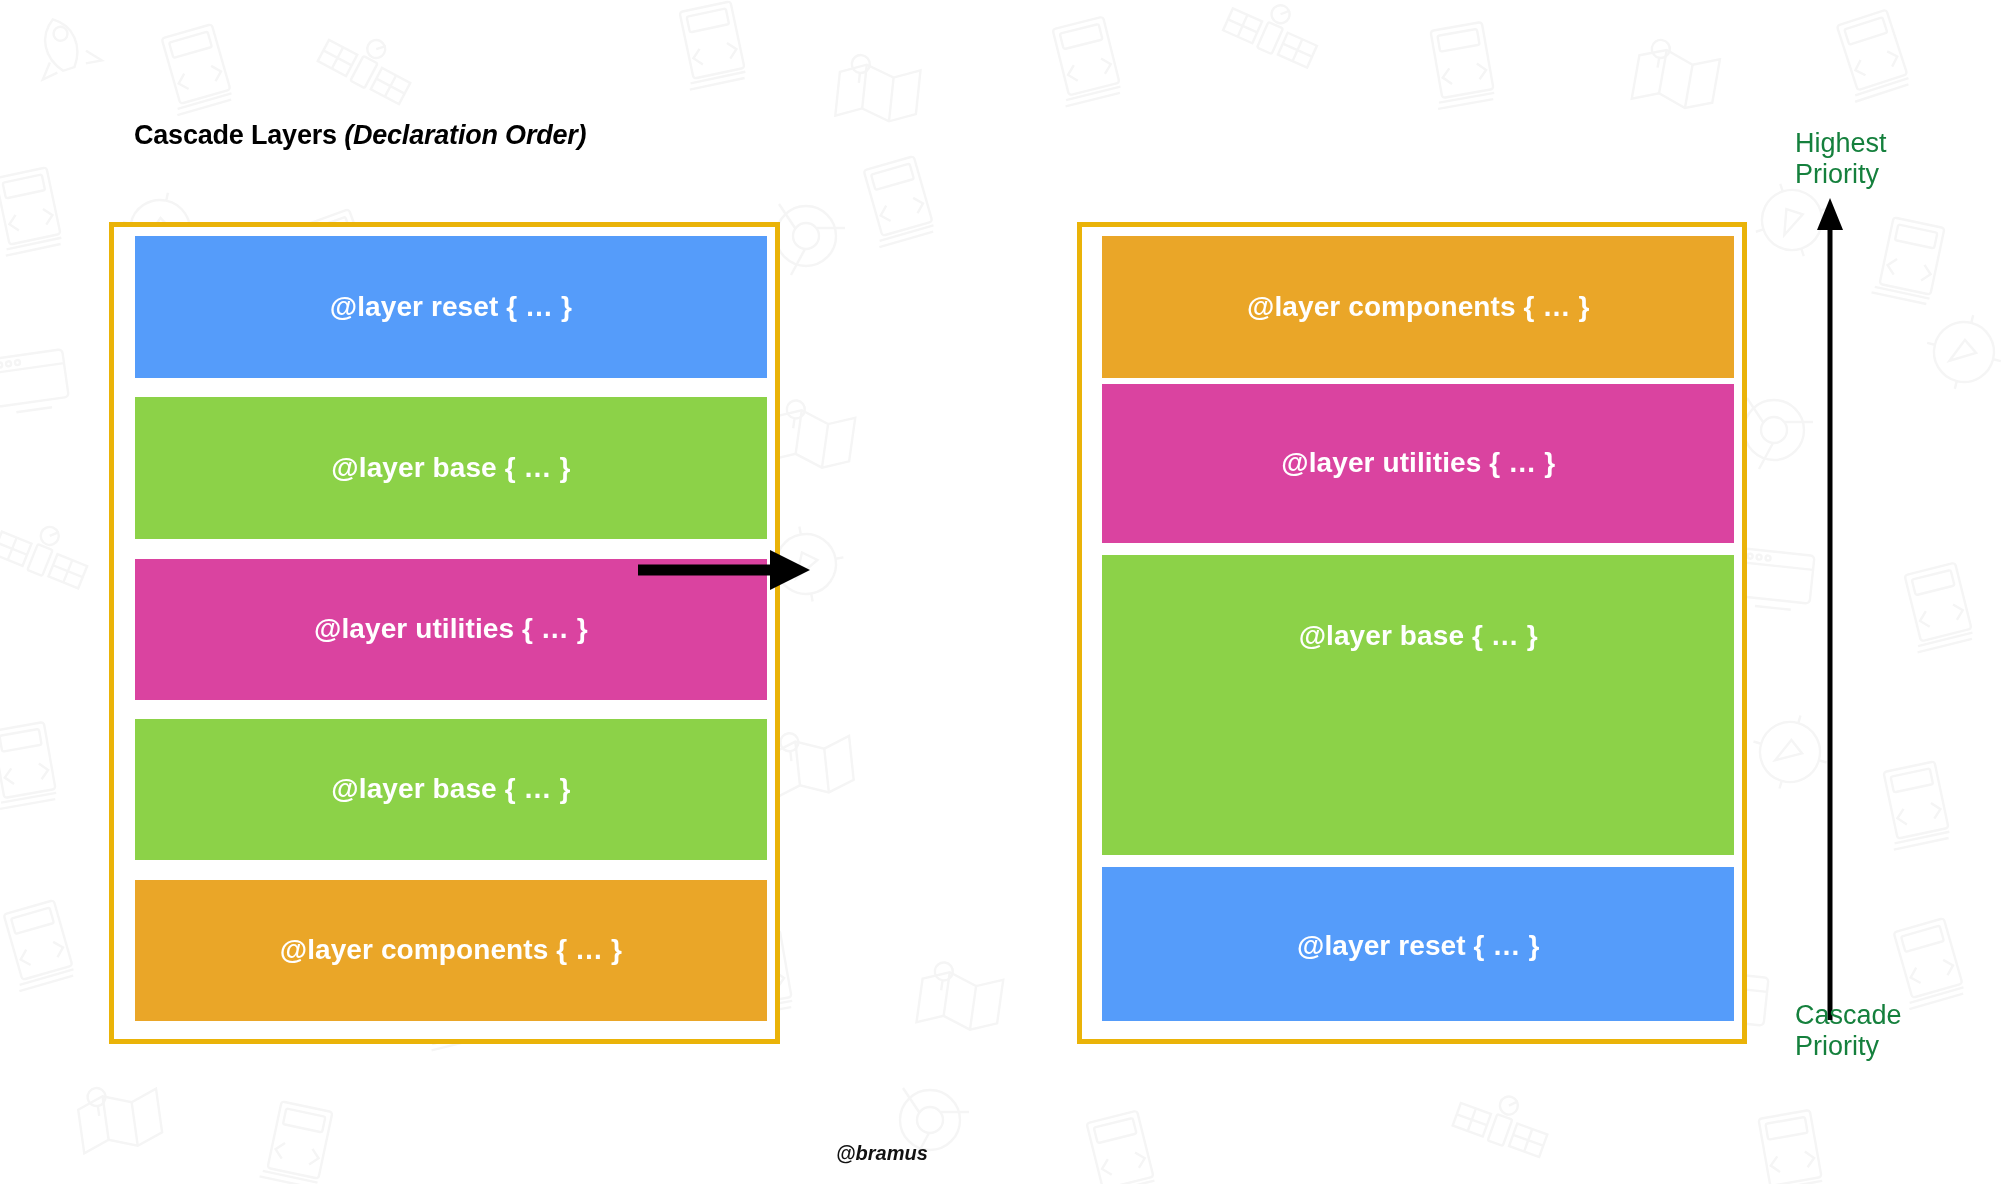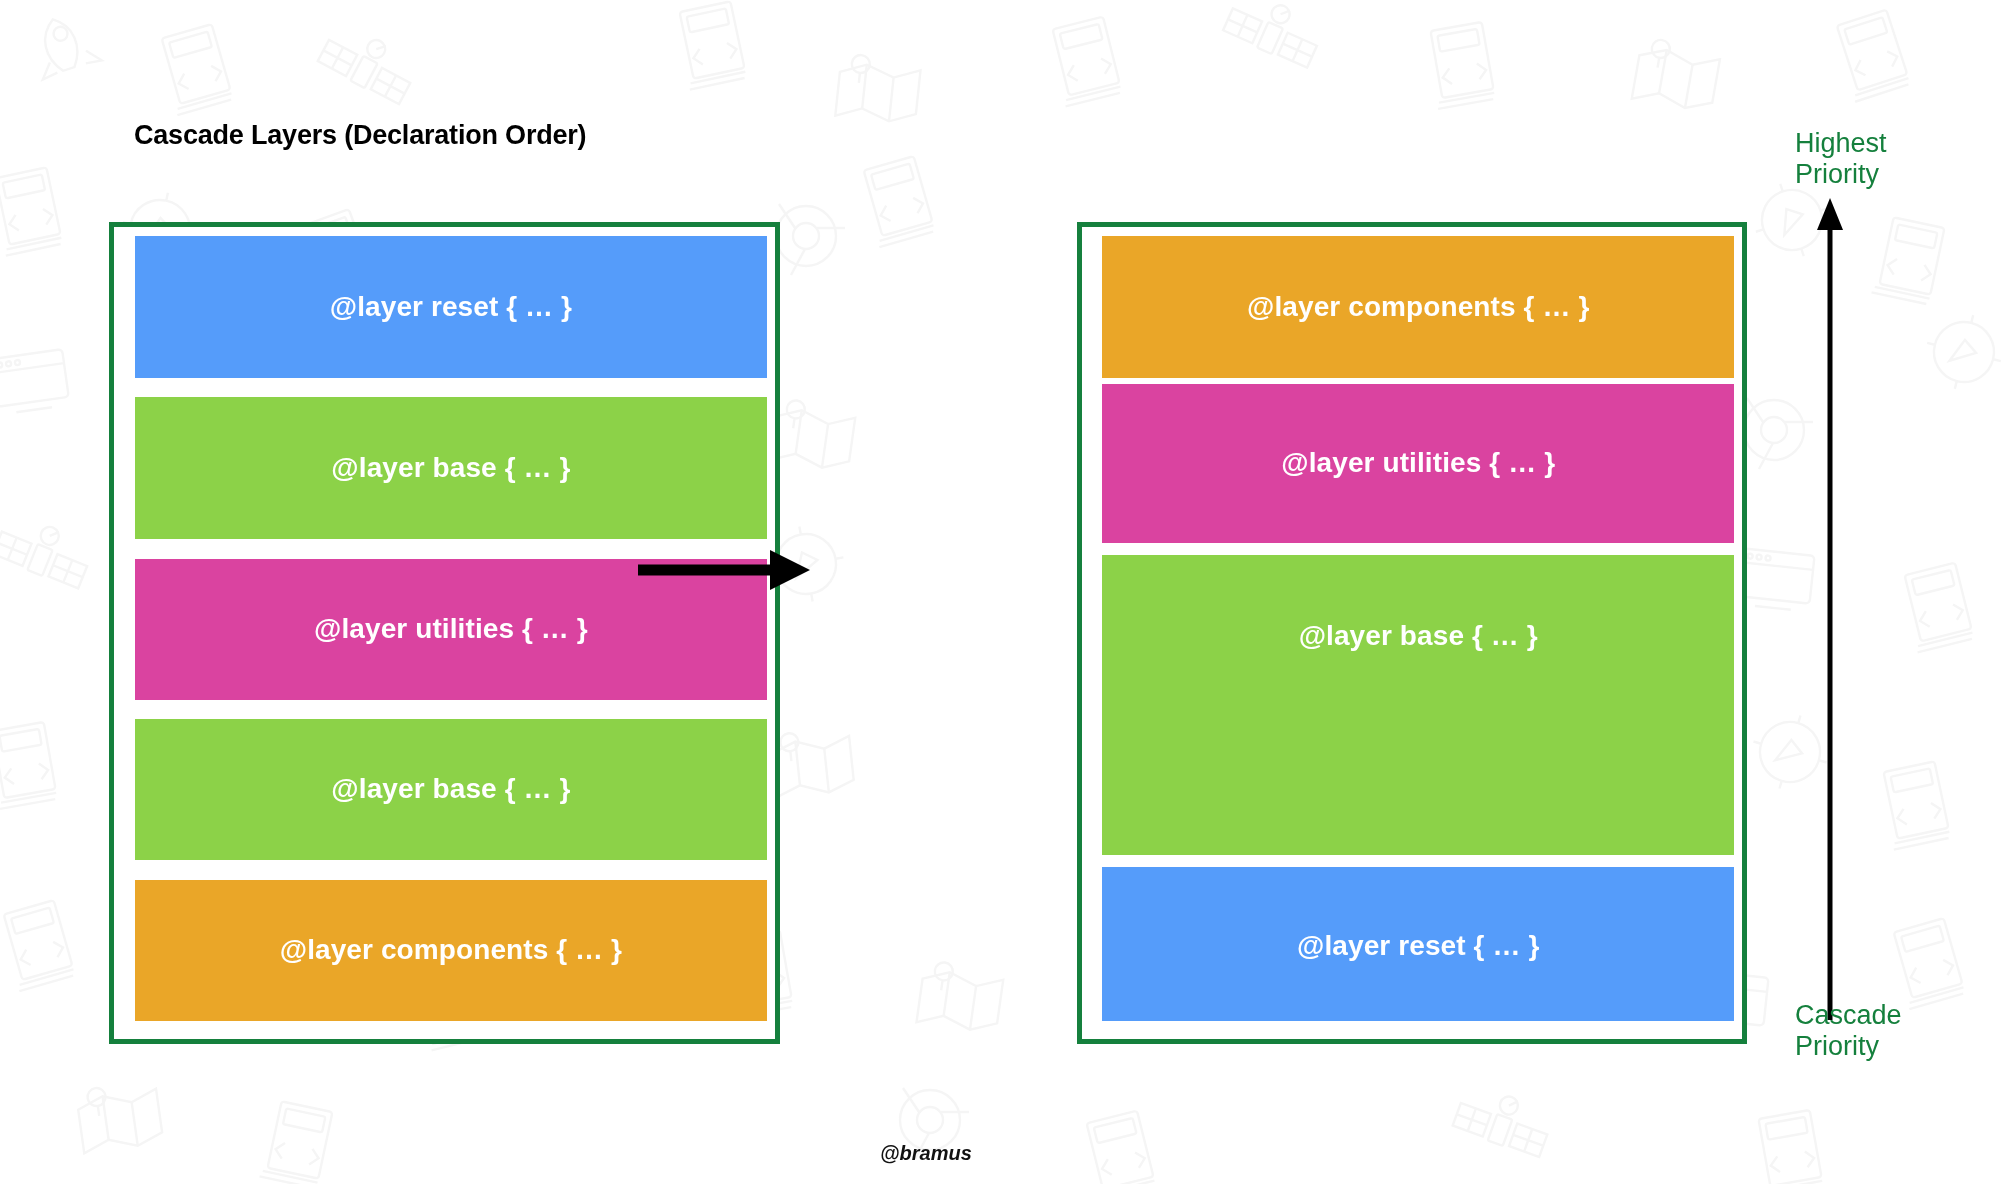--- a/index.html
+++ b/index.html
@@ -36,28 +36,29 @@
   
   .panel-title {
     position: absolute;
     font-size: 27px;
     font-weight: 700;
     color: #000000;
     white-space: nowrap;
     letter-spacing: -0.2px;
   }
   .panel-title .em {
+    font-style: italic;
     font-weight: 700;
   }
 
   
   .layer-box {
     position: absolute;
     background: #ffffff;
-    border: 5px solid #15803d;
+    border: 5px solid #eab308;
     box-sizing: border-box;
   }
 
   
   .layer-bar {
     position: absolute;
     box-sizing: border-box;
     display: block;
   }
   .layer-bar .bar-label {
@@ -266,15 +267,15 @@
 Priority</div>
 
   <svg class="arrow-svg" id="priority-arrow-svg" width="60" height="860" style="left:1800px; top:190px;">
     <line x1="30" y1="830" x2="30" y2="30" stroke="#000000" stroke-width="5"></line>
     <polygon points="30,8 17,40 43,40" fill="#000000"></polygon>
   </svg>
 
   <div class="priority-label" style="left:1795px; top:1000px;">Cascade
 Priority</div>
 
-  <div id="credit" style="left:880px; top:1142px;">@bramus</div>
+  <div id="credit" style="left:836px; top:1142px;">@bramus</div>
 
 </div>
 
 </body></html>

